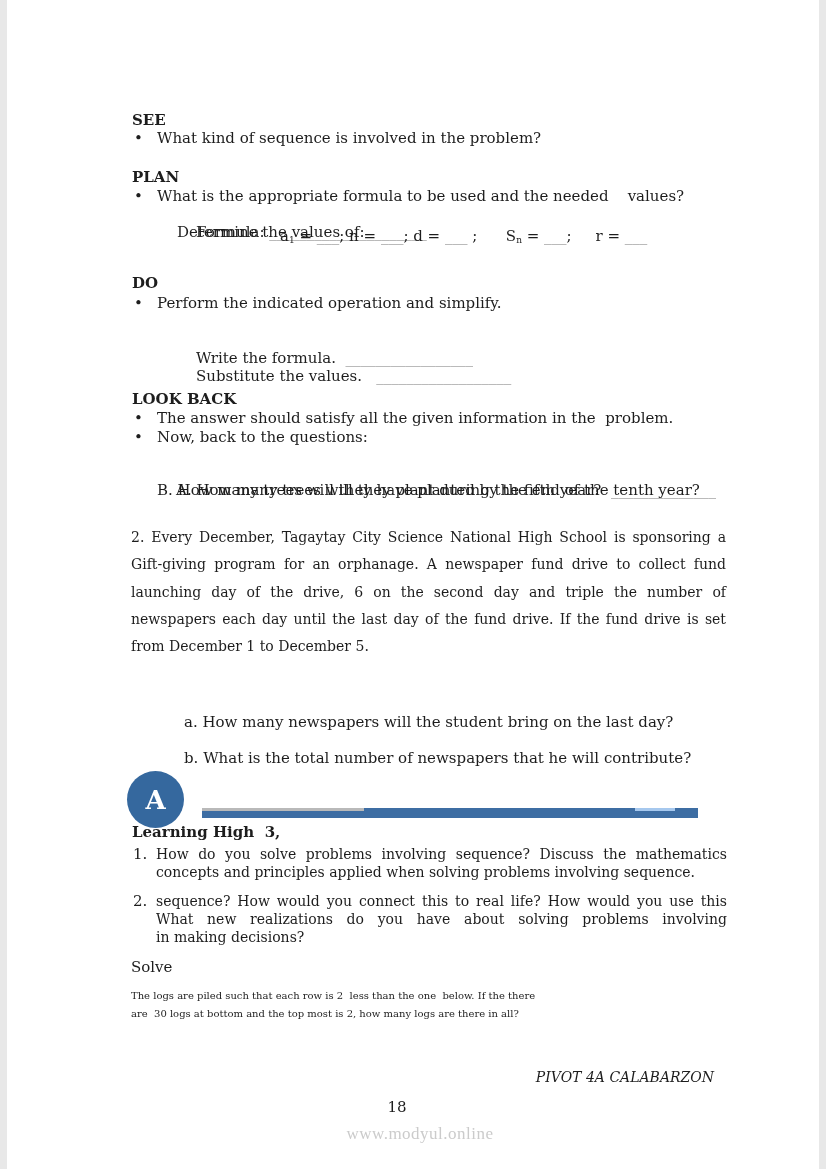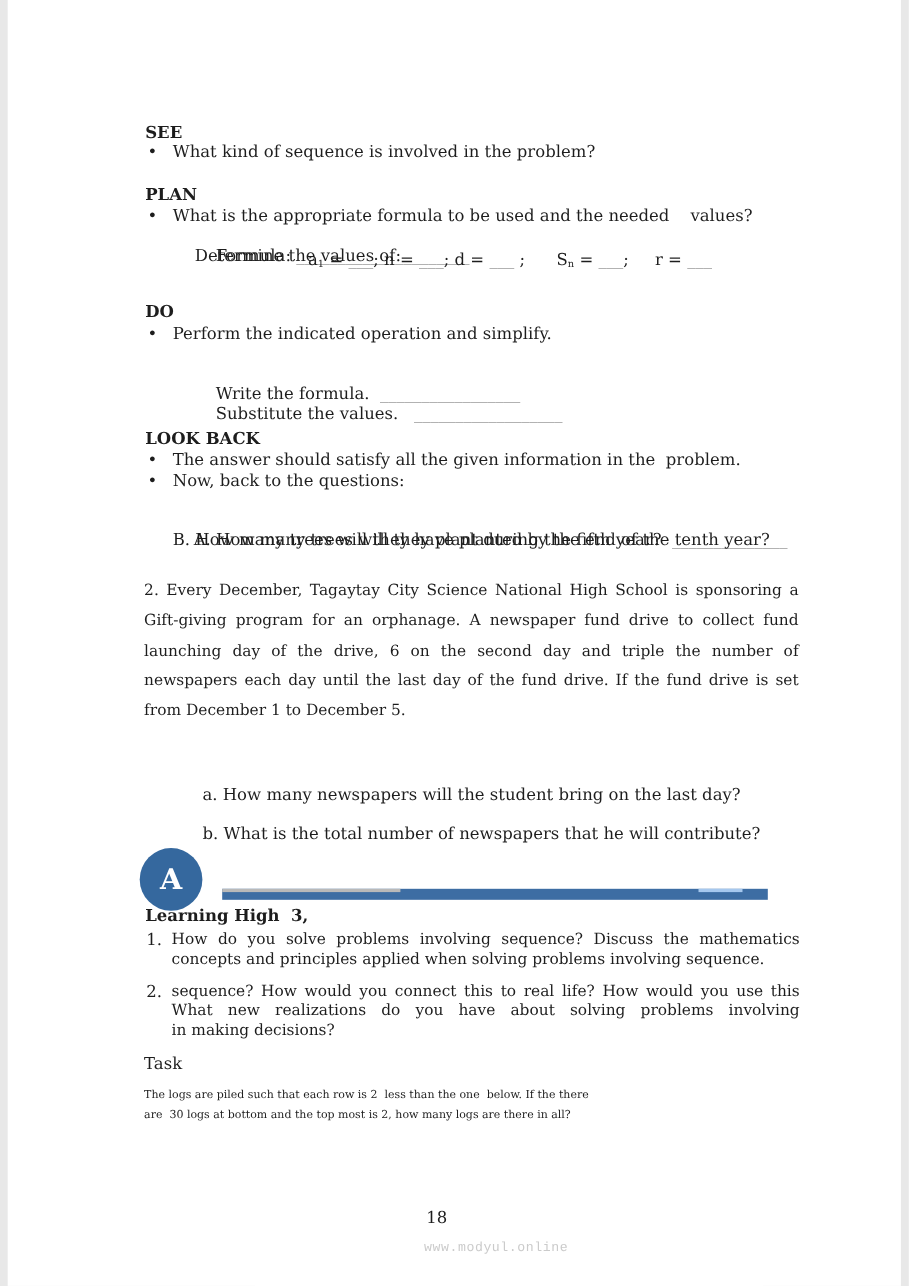--- a/index.html
+++ b/index.html
@@ -23,22 +23,22 @@
     width:57px; height:57px; border-radius:50%;
     background:var(--badge-blue); color:#ffffff;
     display:flex; align-items:center; justify-content:center;
     font-weight:bold; font-size:26px;
   }
   .bar { background:var(--bar-blue); }
   .bar .hl1 { position:absolute; left:0; top:0; width:162px; height:2.5px; background:#b9b9b9; }
   .bar .hl2 { position:absolute; left:433px; top:0; width:40px; height:3px; background:#a6c8ee; }
   .imprint { font-style:italic; font-size:14px; line-height:17px; text-align:right; white-space:pre; }
   .pageno { font-size:15px; line-height:18px; text-align:center; }
-  .wm { font-family:Liberation Mono, monospace; font-size:12px; line-height:20px;
-        letter-spacing:0.5px; color:var(--wm-gray); text-align:center;margin-left:31px; }
+  .wm { font-family:Liberation Serif, serif; font-size:17px; line-height:20px;
+        letter-spacing:0.5px; color:var(--wm-gray); text-align:center; }
 </style>
 </head>
 <body>
 
 <div class="page">
 
   <div class="abs h" style="left:125px; top:111px;">SEE</div>
   <div class="abs row" style="left:127px; top:129px;">
     <span class="bgl">•</span>
     <span class="t">What kind of sequence is involved in the problem?</span>
@@ -108,19 +108,20 @@
       </span>
   </div>
   <div class="abs row" style="left:126px; top:892px;">
     <span class="bgl">2.</span>
     <span class="ltl">
         <div class="jl">sequence? How would you connect this to real life? How would you use this</div>
         <div class="jl">What new realizations do you have about solving problems involving</div>
         <div>in making decisions?</div>
       </span>
   </div>
-  <div class="abs t" style="left:124px; top:958px;">Task</div>
+  <div class="abs t" style="left:124px; top:958px;">Solve</div>
   <div class="abs logs" style="left:124px; top:987px;"><div>The logs are piled such that each row is 2  less than the one  below. If the there</div><div>are  30 logs at bottom and the top most is 2, how many logs are there in all?</div></div>
 
+  <div class="abs imprint" style="left:400px; top:1069px; width:307px;">PIVOT 4A CALABARZON</div>
   <div class="abs pageno" style="left:370px; top:1098px; width:40px;">18</div>
   <div class="abs wm" style="left:326px; top:1124px; width:174px;">www.modyul.online</div>
 
 </div>
 
 </body></html>

